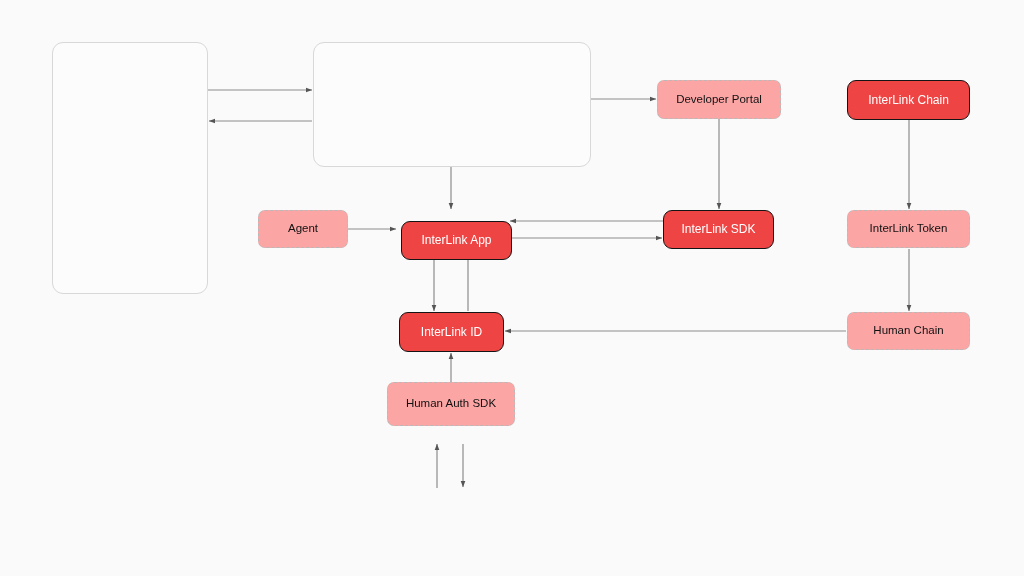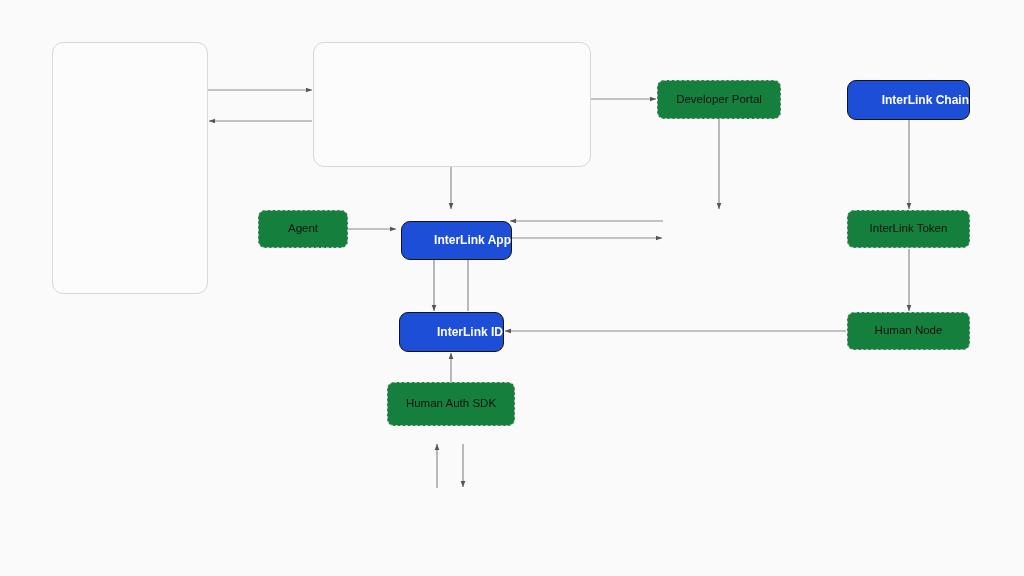--- a/index.html
+++ b/index.html
@@ -31,30 +31,29 @@
     justify-content: center;
     text-align: center;
     border-radius: 7px;
     font-size: 11.5px;
     color: #111111;
     line-height: 1.35;
     z-index: 2;
   }
   .node.dashed {
     border: 1px dashed #b9b9b9;
-    background: #15803d;
+    background: #fca5a5;
   }
   .node.solid-dark {
-    background: #1d4ed8;
+    background: #ef4444;
     color: #ffffff;
     border: 1px solid #141414;
-    font-weight: 700;
+    font-weight: 400;
     font-size: 12px;
     border-radius: 9px;
-    justify-content: flex-end;
   }
   .group {
     position: absolute;
     box-sizing: border-box;
     border: 1px solid #d8d8d8;
     border-radius: 11px;
     background: #FCFCFC;
     z-index: 1;
   }
   .group-title {
@@ -184,31 +183,34 @@
   </div>
 
   <div class="node dashed" style="left:258px; top:210px; width:90px; height:38px;">
     <span>Agent</span>
   </div>
 
   <div class="node solid-dark" style="left:401px; top:210px; width:111px; height:39px;margin-top:11px;">
     <span>InterLink App</span>
   </div>
 
+  <div class="node solid-dark" style="left:663px; top:210px; width:111px; height:39px;">
+    <span>InterLink SDK</span>
+  </div>
 
   <div class="node solid-dark" style="left:399px; top:312px; width:105px; height:40px;">
     <span>InterLink ID</span>
   </div>
 
   <div class="node dashed" style="left:847px; top:210px; width:123px; height:38px;">
     <span>InterLink Token</span>
   </div>
 
   <div class="node dashed" style="left:847px; top:312px; width:123px; height:38px;">
-    <span>Human Node</span>
+    <span>Human Chain</span>
   </div>
 
   <div class="node dashed" style="left:387px; top:382px; width:128px; height:44px;">
     <span>Human Auth SDK</span>
   </div>
 
 
 </div>
 
 </body></html>

